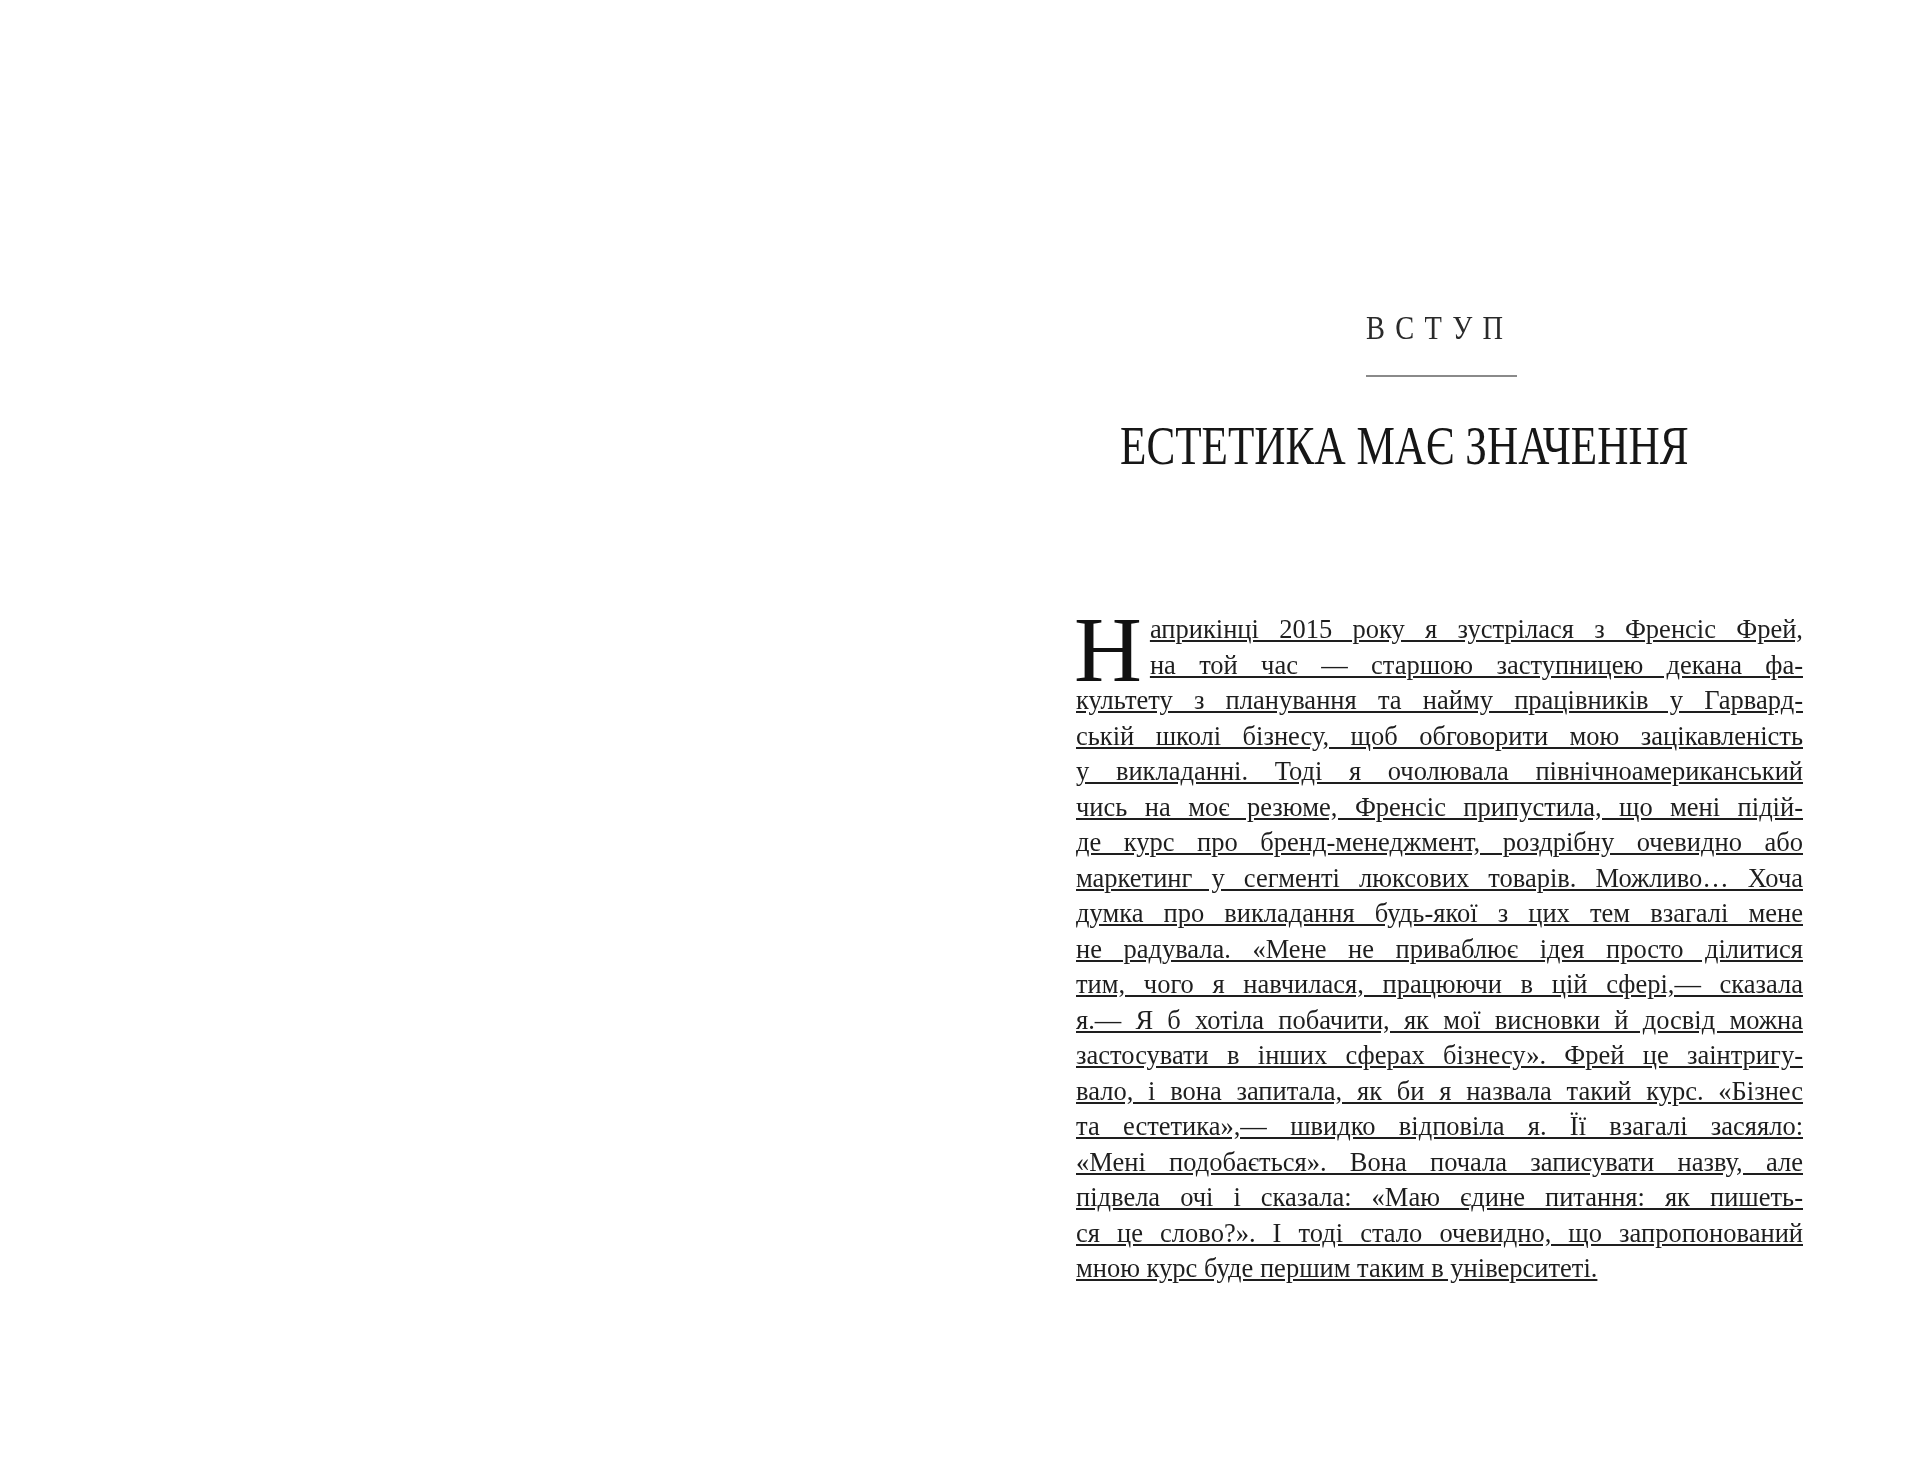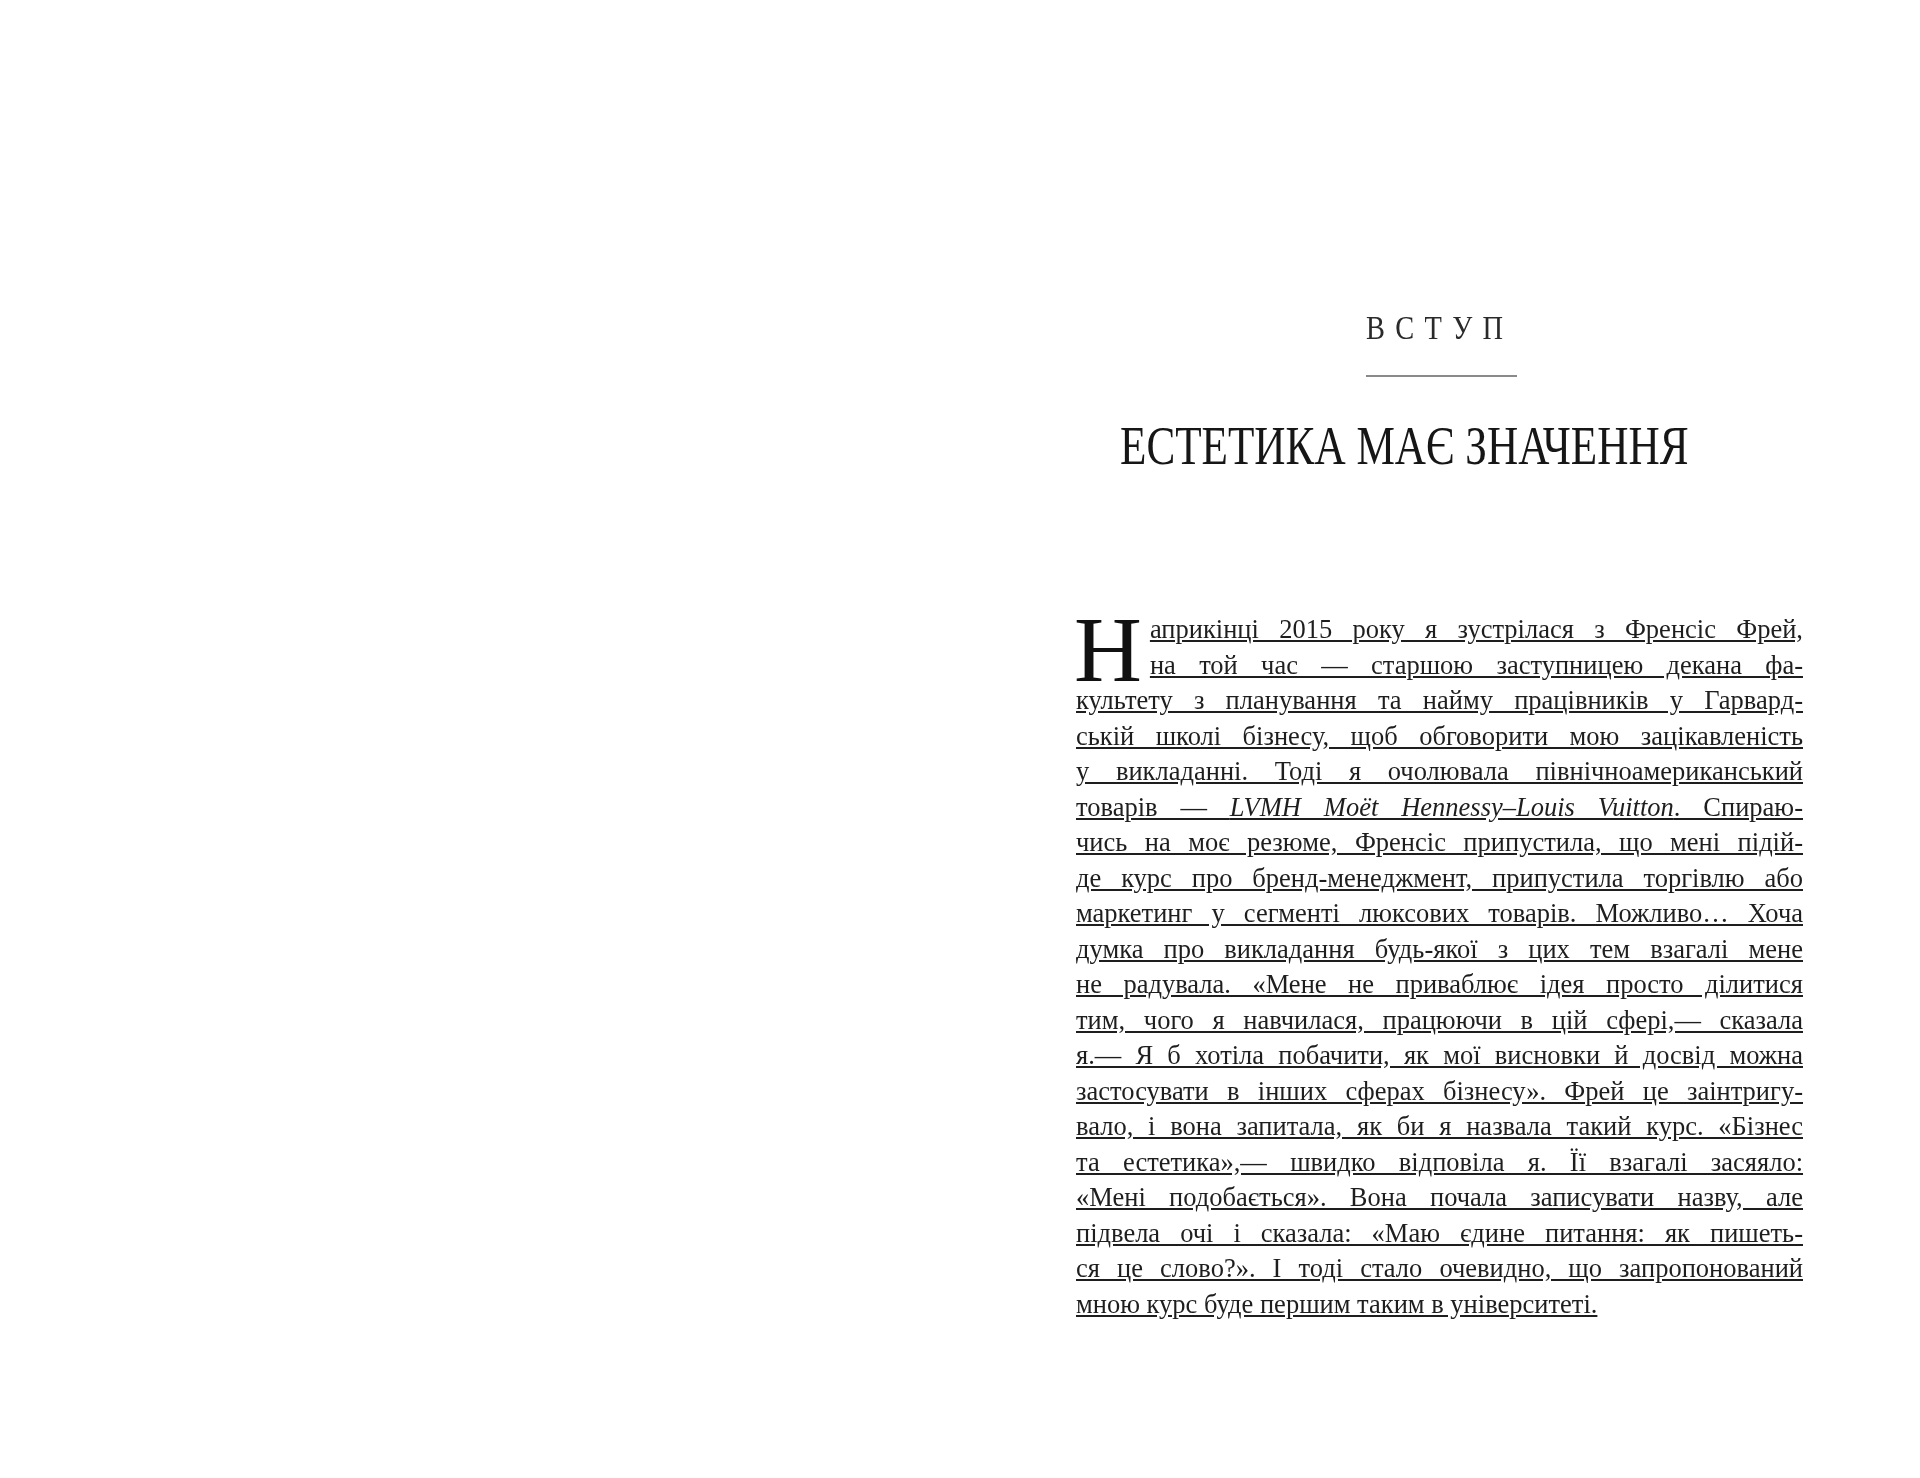--- a/index.html
+++ b/index.html
@@ -117,23 +117,22 @@
   <div class="chapter-rule"></div>
   <div class="chapter-title">ЕСТЕТИКА МАЄ ЗНАЧЕННЯ</div>
 
   <div class="body-text">
     <span class="drop-cap">Н</span>
     <span class="line">априкінці 2015 року я зустрілася з Френсіс Фрей,</span>
     <span class="line">на той час — старшою заступницею декана фа-</span>
     <span class="line">культету з планування та найму працівників у Гарвард-</span>
     <span class="line">ській школі бізнесу, щоб обговорити мою зацікавленість</span>
     <span class="line">у викладанні. Тоді я очолювала північноамериканський</span>
-    <span class="line"><span>товарів — </span><em>LVMH Moët Hennessy–Louis Vuitton</em><span>. Спираю-</span></span>
     <span class="line">чись на моє резюме, Френсіс припустила, що мені підій-</span>
-    <span class="line">де курс про бренд-менеджмент, припустила торгівлю або</span>
+    <span class="line">де курс про бренд-менеджмент, роздрібну очевидно або</span>
     <span class="line">маркетинг у сегменті люксових товарів. Можливо… Хоча</span>
     <span class="line">думка про викладання будь-якої з цих тем взагалі мене</span>
     <span class="line">не радувала. «Мене не приваблює ідея просто ділитися</span>
     <span class="line">тим, чого я навчилася, працюючи в цій сфері,— сказала</span>
     <span class="line">я.— Я б хотіла побачити, як мої висновки й досвід можна</span>
     <span class="line">застосувати в інших сферах бізнесу». Фрей це заінтригу-</span>
     <span class="line">вало, і вона запитала, як би я назвала такий курс. «Бізнес</span>
     <span class="line">та естетика»,— швидко відповіла я. Її взагалі засяяло:</span>
     <span class="line">«Мені подобається». Вона почала записувати назву, але</span>
     <span class="line">підвела очі і сказала: «Маю єдине питання: як пишеть-</span>

